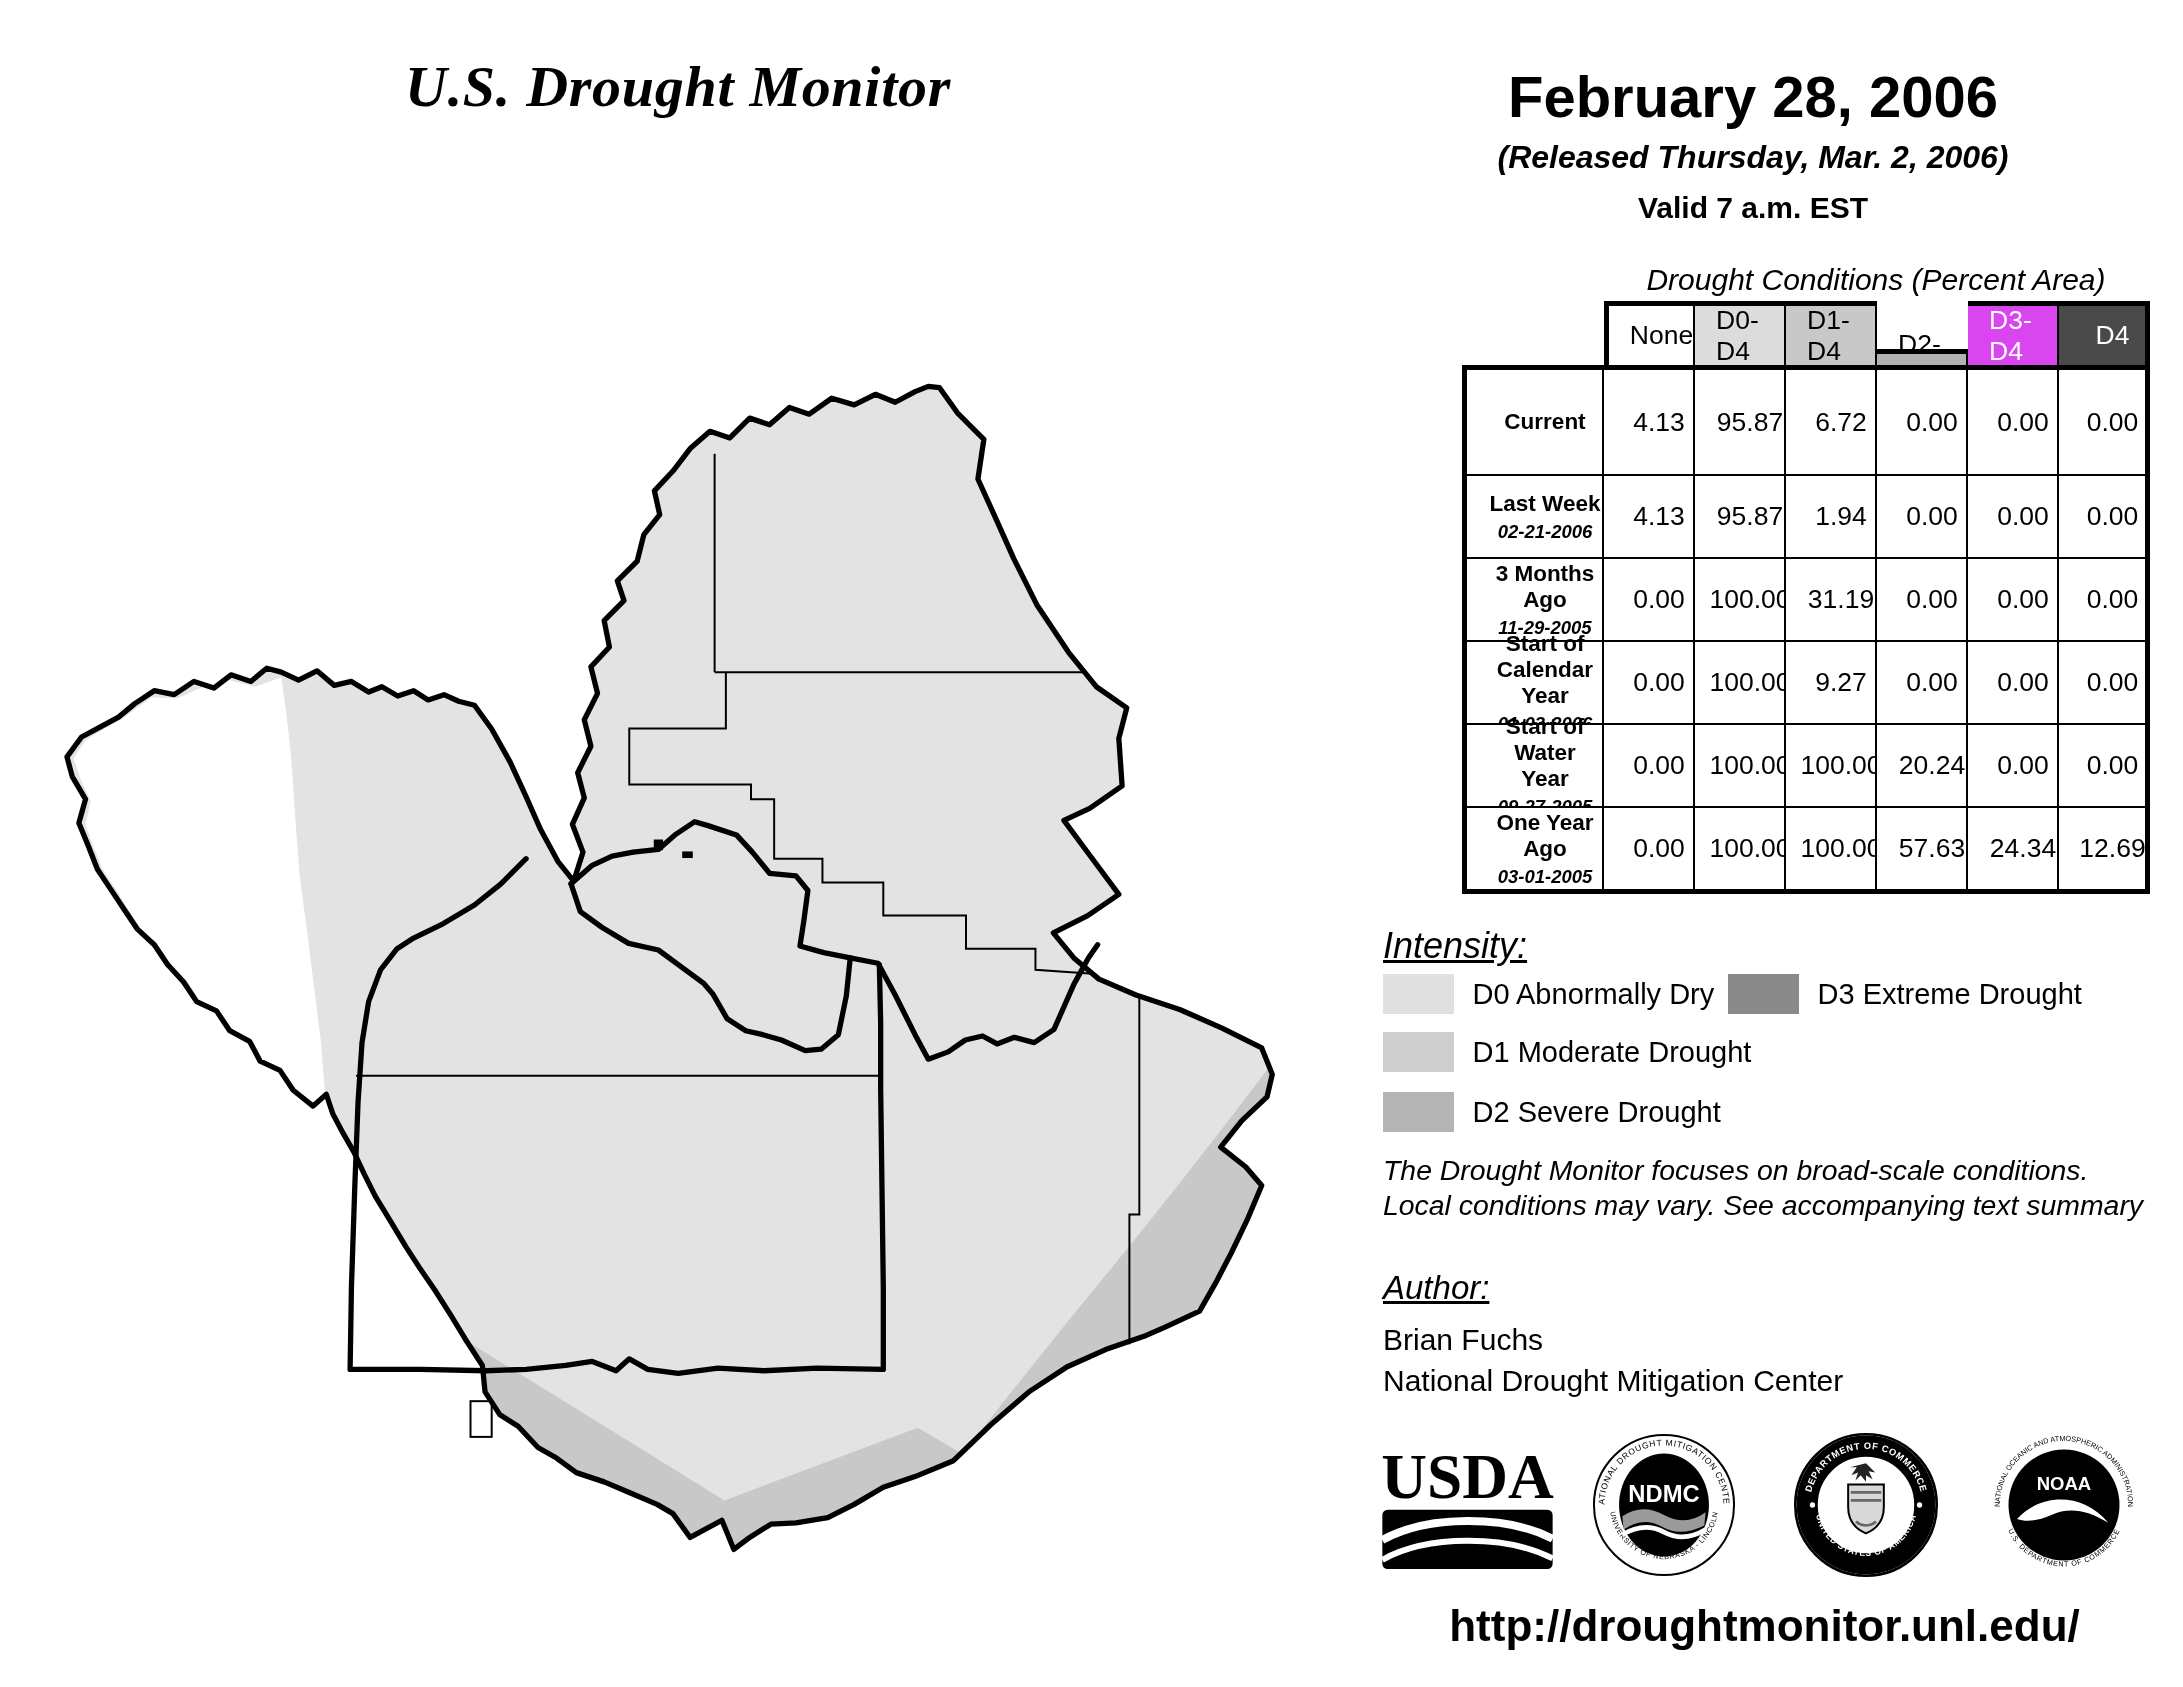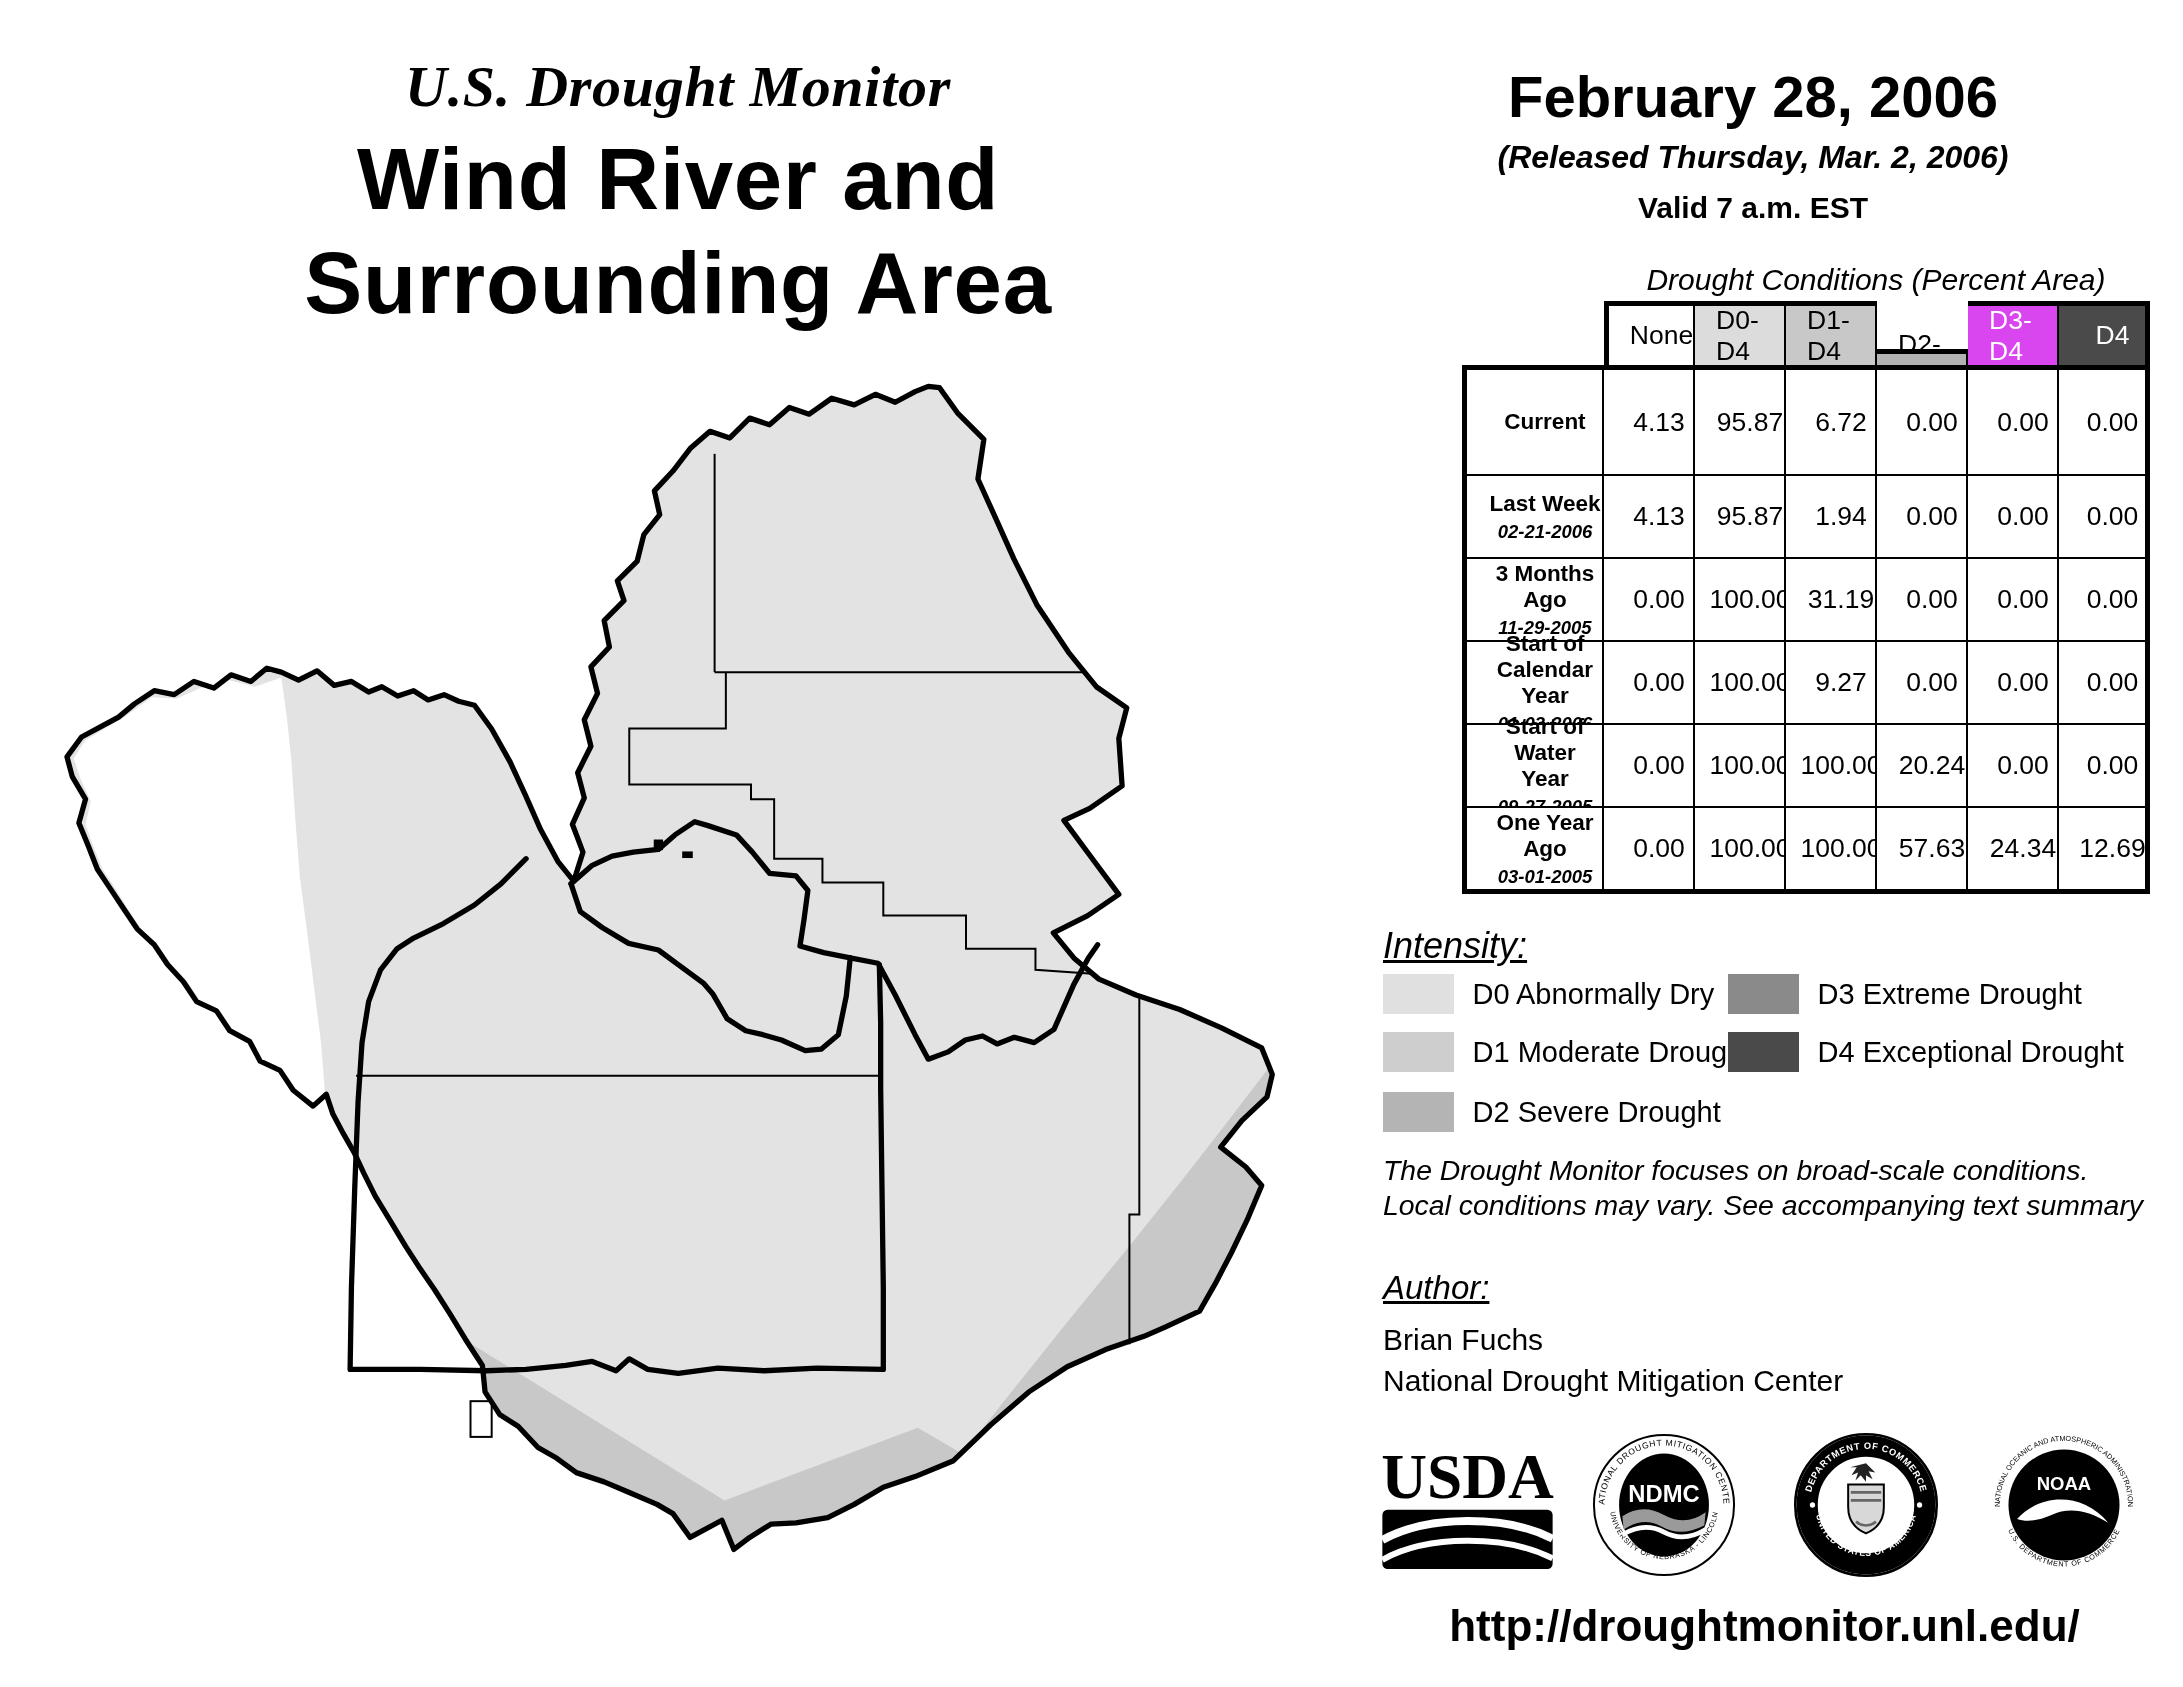--- a/index.html
+++ b/index.html
@@ -62,24 +62,20 @@
   
   #map{left:63px;top:361px;}
 </style>
 </head>
 <body>
 
 <div id="page">
 
   <div class="abs" id="title-block">
     <div id="program-title">U.S. Drought Monitor</div>
-    <div id="area-title">
-      <div>Wind River and</div>
-      <div>Surrounding Area</div>
-    </div>
   </div>
 
   <div class="abs" id="date-block">
     <div id="map-date">February 28, 2006</div>
     <div id="released">(Released Thursday, Mar. 2, 2006)</div>
     <div id="valid">Valid 7 a.m. EST</div>
   </div>
 
   <div class="abs" id="table-title">Drought Conditions (Percent Area)</div>
 
@@ -152,24 +148,20 @@
     <span class="sw" style="background:#cecece"></span>
     <span>D1 Moderate Drought</span>
   </div>
   <div class="abs leg-item" id="leg-d2">
     <span class="sw" style="background:#b4b4b4"></span>
     <span>D2 Severe Drought</span>
   </div>
   <div class="abs leg-item" id="leg-d3">
     <span class="sw" style="background:#8a8a8a"></span>
     <span>D3 Extreme Drought</span>
-  </div>
-  <div class="abs leg-item" id="leg-d4">
-    <span class="sw" style="background:#4a4a4a"></span>
-    <span>D4 Exceptional Drought</span>
   </div>
 
   <div class="abs" id="notes">
     <div>The Drought Monitor focuses on broad-scale conditions.</div>
     <div>Local conditions may vary. See accompanying text summary</div>
   </div>
 
   <div class="abs" id="author-title">Author:</div>
   <div class="abs" id="author-name">Brian Fuchs</div>
   <div class="abs" id="author-org">National Drought Mitigation Center</div>

